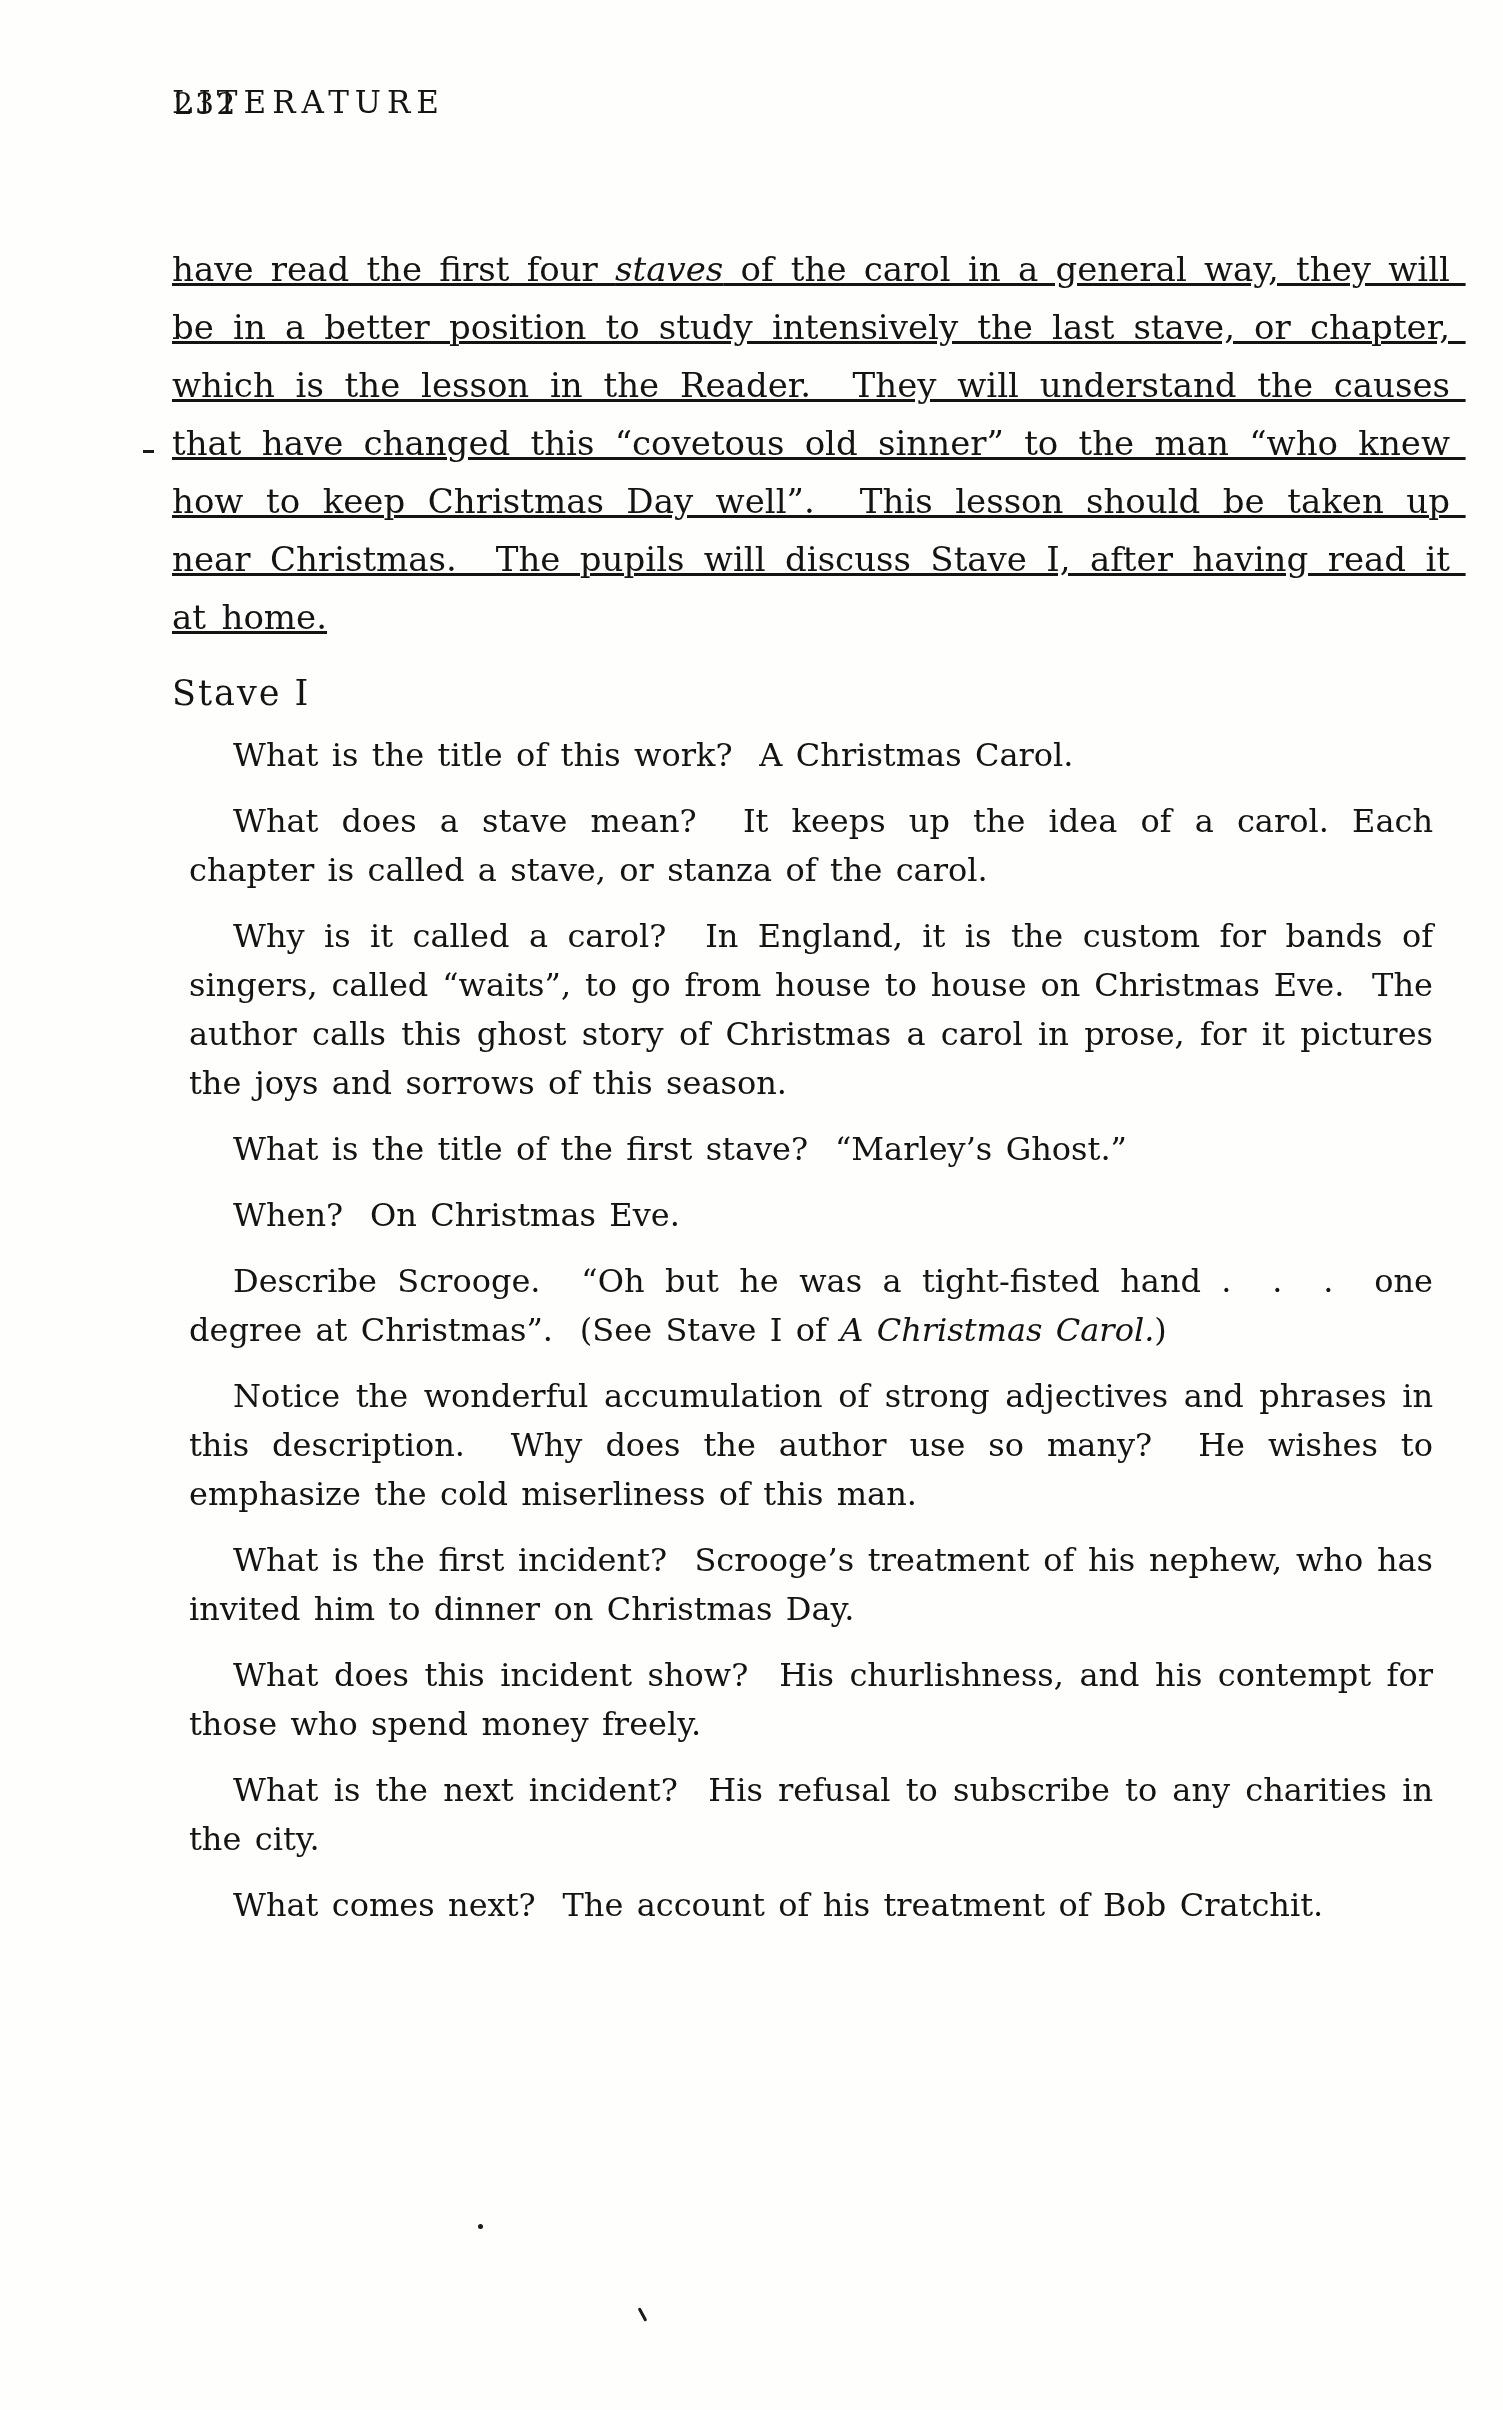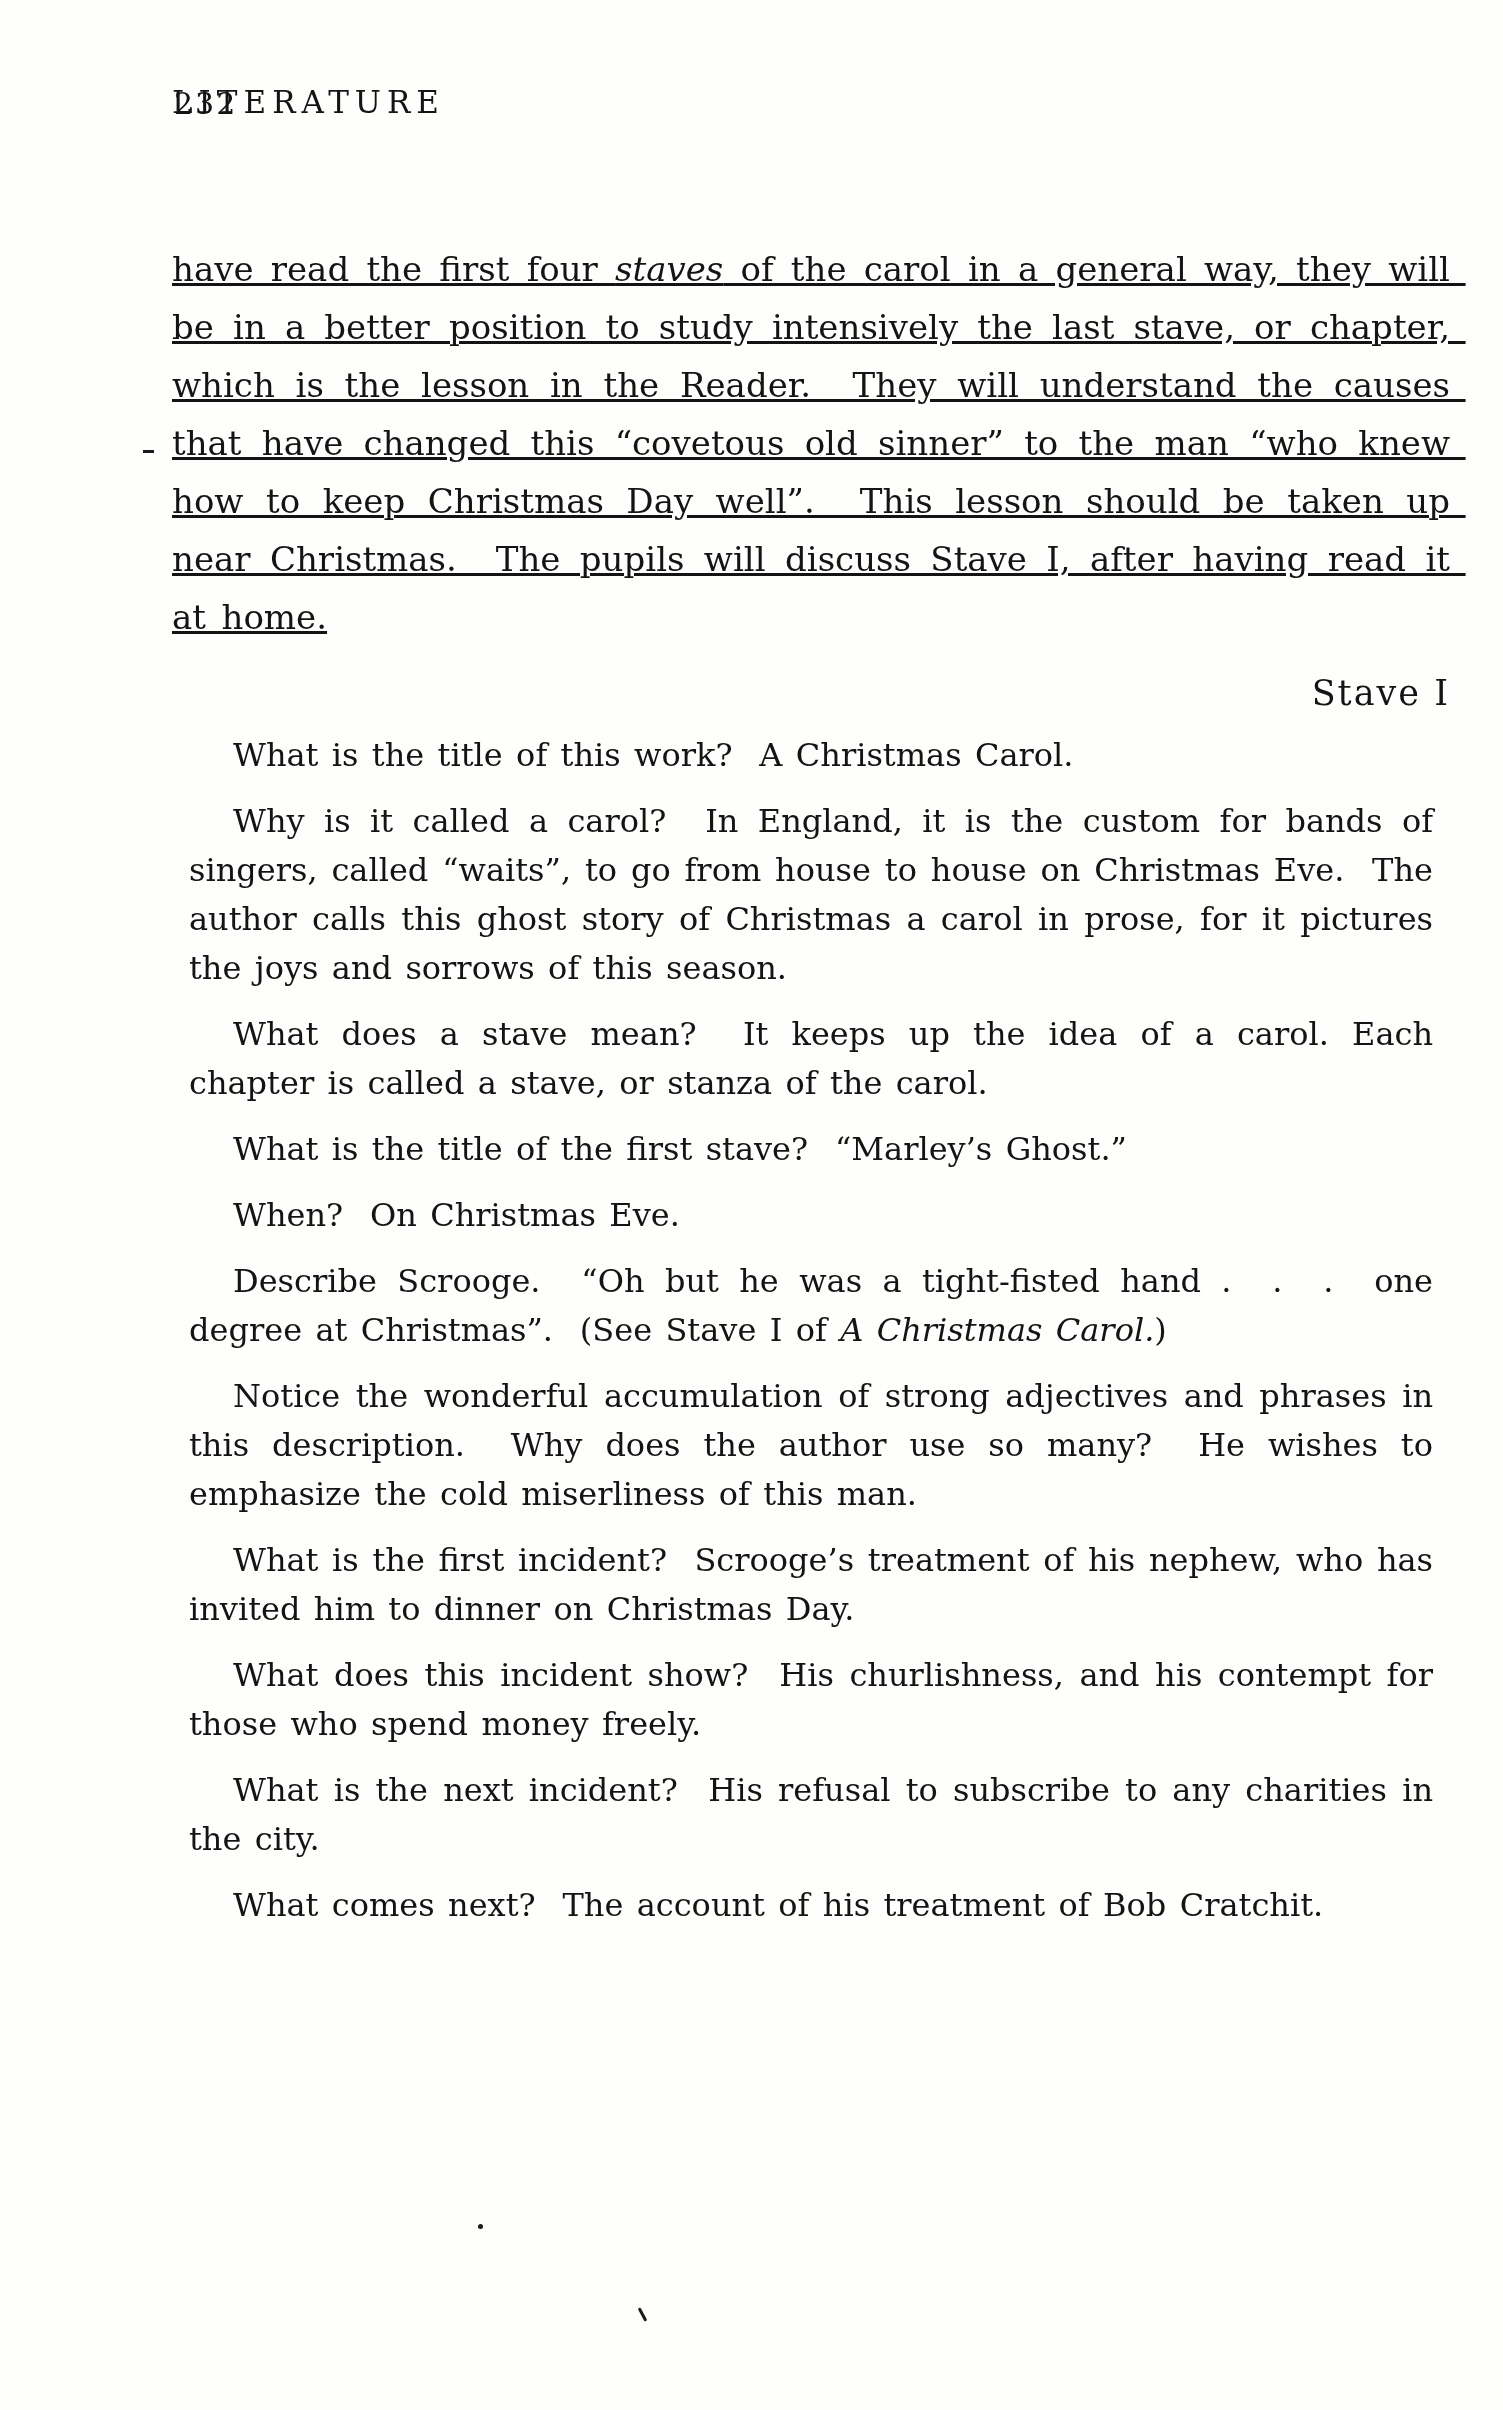--- a/index.html
+++ b/index.html
@@ -32,21 +32,21 @@
   .intro{
     margin:0;
     font-size:34px; line-height:58px;
     text-align:justify; white-space:pre-wrap;
     word-spacing:0.14em;
     text-decoration:underline;
   }
   .stave{
     margin:26px 0 16px 0;
     font-weight:normal; font-size:35px; line-height:42px;
-    text-align:right; letter-spacing:2px;
+    text-align:left; letter-spacing:2px;
   }
   .qa{
     margin:17px;
     font-size:32px; line-height:49px;
     text-align:justify; text-indent:44px;
     white-space:pre-wrap; word-spacing:0.10em;
   }
   .it{font-style:italic;}
   .artifact{position:absolute;background:#1a1a1a;}
   .a-dash{left:143px; top:450px; width:11px; height:3px;}
@@ -61,22 +61,22 @@
   <div class="page-header">
     <span class="pagenum">232</span>
     <span class="running">LITERATURE</span>
   </div>
 
   <div class="main">
     <p class="intro"><span>have read the first four </span><span class="it">staves</span><span> of the carol in a general way, they will be in a better position to study intensively the last stave, or chapter, which is the lesson in the Reader.  They will understand the causes that have changed this “covetous old sinner” to the man “who knew how to keep Christmas Day well”.  This lesson should be taken up near Christmas.  The pupils will discuss Stave I, after having read it at home.</span></p>
     <h2 class="stave">Stave I</h2>
     <div>
         <p class="qa"><span>What is the title of this work?  A Christmas Carol.</span></p>
+        <p class="qa"><span>What does a stave mean?  It keeps up the idea of a carol. Each chapter is called a stave, or stanza of the carol.</span></p>
         <p class="qa"><span>Why is it called a carol?  In England, it is the custom for bands of singers, called “waits”, to go from house to house on Christmas Eve.  The author calls this ghost story of Christmas a carol in prose, for it pictures the joys and sorrows of this season.</span></p>
-        <p class="qa"><span>What does a stave mean?  It keeps up the idea of a carol. Each chapter is called a stave, or stanza of the carol.</span></p>
         <p class="qa"><span>What is the title of the first stave?  “Marley’s Ghost.”</span></p>
         <p class="qa"><span>When?  On Christmas Eve.</span></p>
         <p class="qa"><span>Describe Scrooge.  “Oh but he was a tight-fisted hand .  .  .  one degree at Christmas”.  (See Stave I of </span><span class="it">A Christmas Carol.</span><span>)</span></p>
         <p class="qa"><span>Notice the wonderful accumulation of strong adjectives and phrases in this description.  Why does the author use so many?  He wishes to emphasize the cold miserliness of this man.</span></p>
         <p class="qa"><span>What is the first incident?  Scrooge’s treatment of his nephew, who has invited him to dinner on Christmas Day.</span></p>
         <p class="qa"><span>What does this incident show?  His churlishness, and his contempt for those who spend money freely.</span></p>
         <p class="qa"><span>What is the next incident?  His refusal to subscribe to any charities in the city.</span></p>
         <p class="qa"><span>What comes next?  The account of his treatment of Bob Cratchit.</span></p>
       </div>
   </div>

